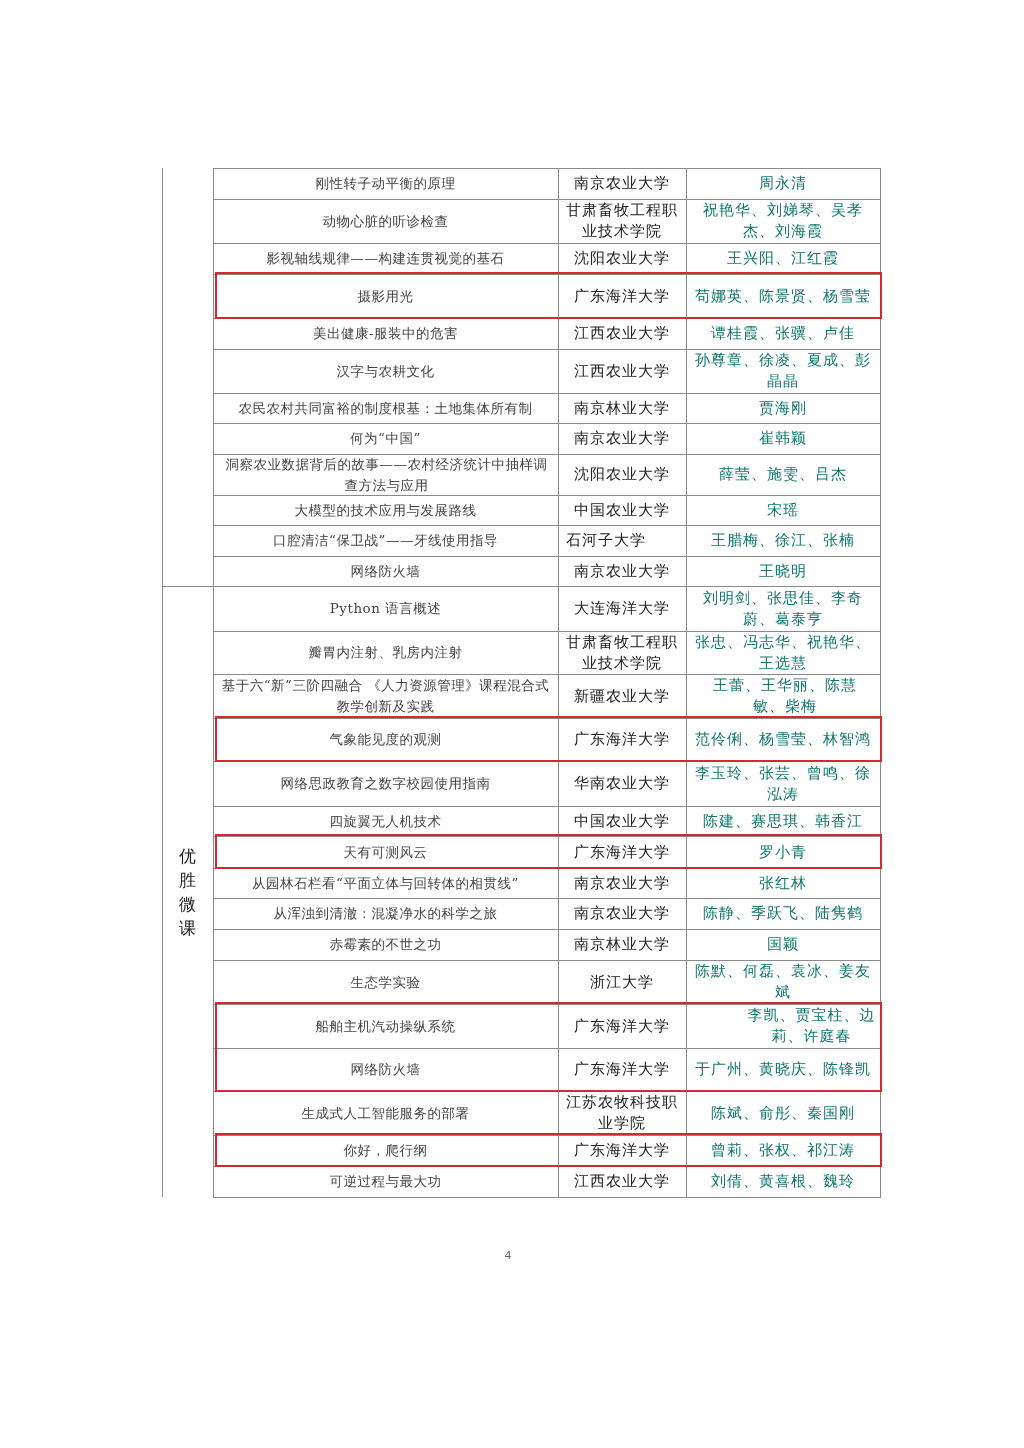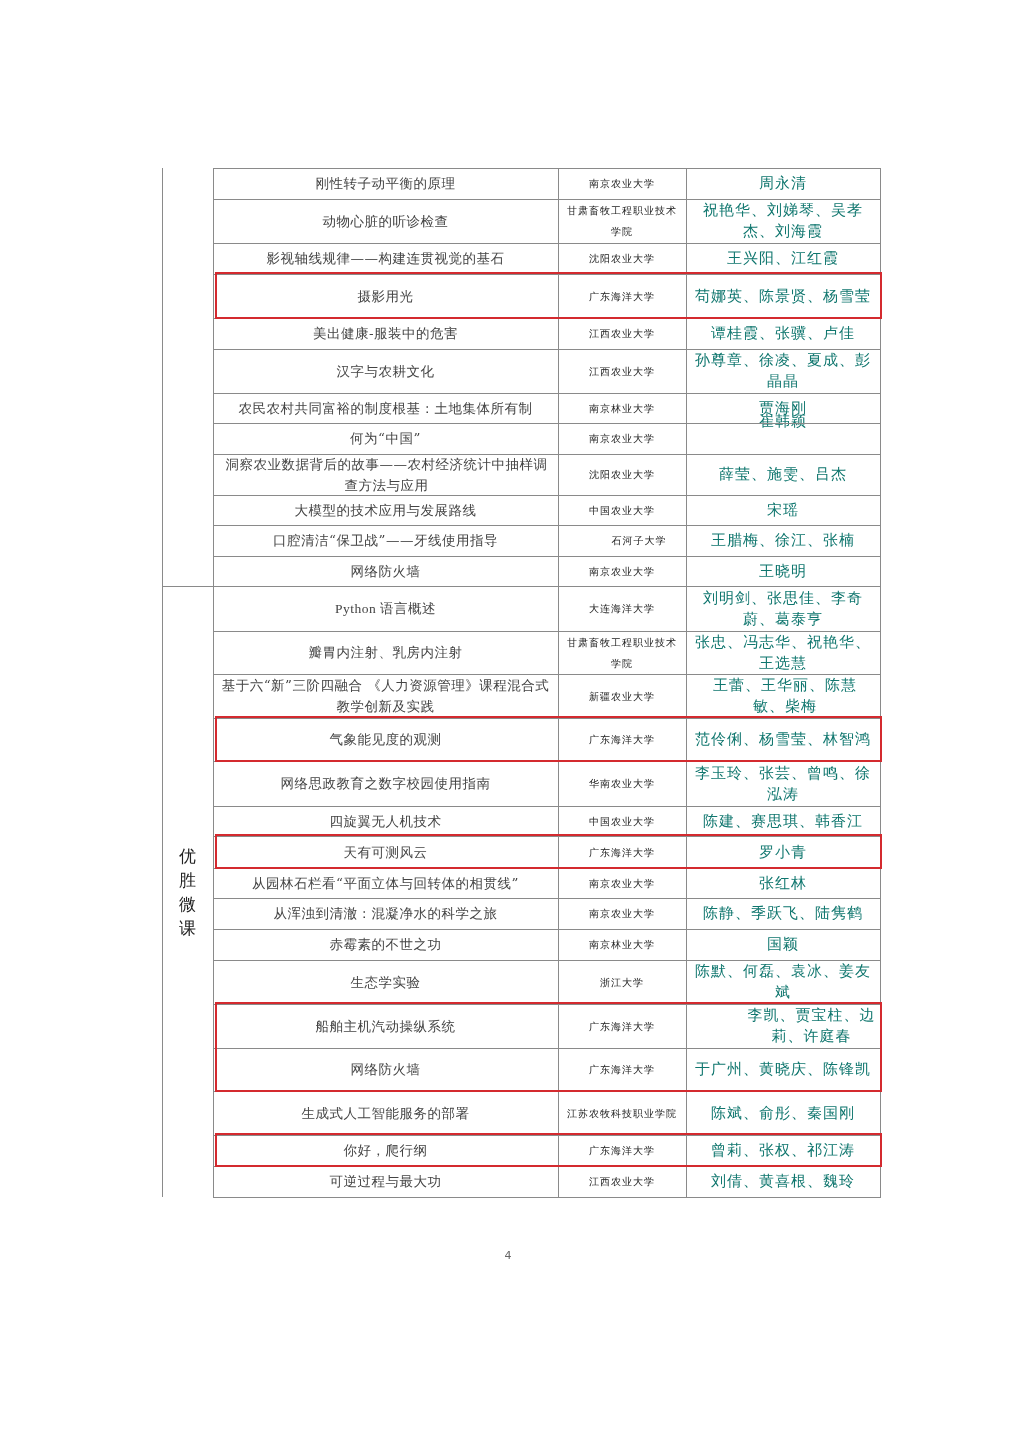--- a/index.html
+++ b/index.html
@@ -10,21 +10,21 @@
       color: #333;
     }
     .page { position: absolute; left: 0; top: 0; width: 1024px; height: 1448px; }
     .vline { position: absolute; background: #8a8a8a; width: 1px; }
     .hline { position: absolute; background: #8a8a8a; height: 1px; }
     .cell {
       position: absolute; display: flex; align-items: center; justify-content: center;
       text-align: center; box-sizing: border-box; line-height: 21px;
     }
     .c-title { font-size: 13.5px; color: #444; letter-spacing: 0.5px; padding: 0 6px; }
-    .c-school { font-size: 10px; color: #222; letter-spacing: 1px; padding: 0 4px; }
+    .c-school { font-size: 15px; color: #222; letter-spacing: 1px; padding: 0 4px; }
     .c-authors { font-size: 15px; color: #0f766e; letter-spacing: 1px; padding: 0 8px; }
     .category {
       position: absolute; left: 162px; width: 51px; display: flex; flex-direction: column;
       align-items: center; justify-content: center; font-size: 17px; color: #222; line-height: 24px;
     }
     .hl { position: absolute; border: 2.5px solid #d42a2f; box-sizing: border-box; pointer-events: none; }
     .pnum { position: absolute; left: 0; width: 1016px; top: 1249px; text-align: center;
       font-size: 11px; color: #666; font-family: "DejaVu Sans", sans-serif; }
   </style>
 </head>
@@ -63,44 +63,44 @@
       <div class="cell c-authors" style="left: 686px; top: 349px; width: 194px; height: 44px;">孙尊章、徐凌、夏成、彭晶晶</div>
       <div class="hline" style="left: 213px; top: 349px; width: 668px;"></div>
       <div class="row" style="position: absolute; left: 213px; top: 393px; width: 667px; height: 30px;"></div>
       <div class="cell c-title" style="left: 213px; top: 393px; width: 345px; height: 30px;">农民农村共同富裕的制度根基：土地集体所有制</div>
       <div class="cell c-school" style="left: 558px; top: 393px; width: 128px; height: 30px;">南京林业大学</div>
       <div class="cell c-authors" style="left: 686px; top: 393px; width: 194px; height: 30px;">贾海刚</div>
       <div class="hline" style="left: 213px; top: 393px; width: 668px;"></div>
       <div class="row" style="position: absolute; left: 213px; top: 423px; width: 667px; height: 31px;"></div>
       <div class="cell c-title" style="left: 213px; top: 423px; width: 345px; height: 31px;">何为“中国”</div>
       <div class="cell c-school" style="left: 558px; top: 423px; width: 128px; height: 31px;">南京农业大学</div>
-      <div class="cell c-authors" style="left: 686px; top: 406px; width: 194px; height: 31px;">崔韩颖</div>
+      <div class="cell c-authors" style="left: 686px; top: 423px; width: 194px; height: 31px;">崔韩颖</div>
       <div class="hline" style="left: 213px; top: 423px; width: 668px;"></div>
       <div class="row" style="position: absolute; left: 213px; top: 454px; width: 667px; height: 41px;"></div>
       <div class="cell c-title" style="left: 213px; top: 454px; width: 345px; height: 41px; padding-left: 8px;">洞察农业数据背后的故事——农村经济统计中抽样调查方法与应用</div>
       <div class="cell c-school" style="left: 558px; top: 454px; width: 128px; height: 41px;">沈阳农业大学</div>
       <div class="cell c-authors" style="left: 686px; top: 454px; width: 194px; height: 41px;">薛莹、施雯、吕杰</div>
       <div class="hline" style="left: 213px; top: 454px; width: 668px;"></div>
       <div class="row" style="position: absolute; left: 213px; top: 495px; width: 667px; height: 30px;"></div>
       <div class="cell c-title" style="left: 213px; top: 495px; width: 345px; height: 30px;">大模型的技术应用与发展路线</div>
       <div class="cell c-school" style="left: 558px; top: 495px; width: 128px; height: 30px;">中国农业大学</div>
       <div class="cell c-authors" style="left: 686px; top: 495px; width: 194px; height: 30px;">宋瑶</div>
       <div class="hline" style="left: 213px; top: 495px; width: 668px;"></div>
       <div class="row" style="position: absolute; left: 213px; top: 525px; width: 667px; height: 31px;"></div>
       <div class="cell c-title" style="left: 213px; top: 525px; width: 345px; height: 31px;">口腔清洁“保卫战”——牙线使用指导</div>
-      <div class="cell c-school" style="left: 575px; top: 525px; width: 128px; height: 31px;">石河子大学</div>
+      <div class="cell c-school" style="left: 542px; top: 525px; width: 128px; height: 31px;">石河子大学</div>
       <div class="cell c-authors" style="left: 686px; top: 525px; width: 194px; height: 31px;">王腊梅、徐江、张楠</div>
       <div class="hline" style="left: 213px; top: 525px; width: 668px;"></div>
       <div class="row" style="position: absolute; left: 213px; top: 556px; width: 667px; height: 30px;"></div>
       <div class="cell c-title" style="left: 213px; top: 556px; width: 345px; height: 30px;">网络防火墙</div>
       <div class="cell c-school" style="left: 558px; top: 556px; width: 128px; height: 30px;">南京农业大学</div>
       <div class="cell c-authors" style="left: 686px; top: 556px; width: 194px; height: 30px;">王晓明</div>
       <div class="hline" style="left: 213px; top: 556px; width: 668px;"></div>
       <div class="row" style="position: absolute; left: 213px; top: 586px; width: 667px; height: 45px;"></div>
-      <div class="cell c-title" style="left: 213px; top: 586px; width: 345px; height: 45px; font-family: Liberation Serif, serif;">Python 语言概述</div>
+      <div class="cell c-title" style="left: 213px; top: 586px; width: 345px; height: 45px;">Python 语言概述</div>
       <div class="cell c-school" style="left: 558px; top: 586px; width: 128px; height: 45px;">大连海洋大学</div>
       <div class="cell c-authors" style="left: 686px; top: 586px; width: 194px; height: 45px;">刘明剑、张思佳、李奇蔚、葛泰亨</div>
       <div class="hline" style="left: 213px; top: 586px; width: 668px;"></div>
       <div class="row" style="position: absolute; left: 213px; top: 631px; width: 667px; height: 43px;"></div>
       <div class="cell c-title" style="left: 213px; top: 631px; width: 345px; height: 43px;">瓣胃内注射、乳房内注射</div>
       <div class="cell c-school" style="left: 558px; top: 631px; width: 128px; height: 43px;">甘肃畜牧工程职业技术学院</div>
       <div class="cell c-authors" style="left: 686px; top: 631px; width: 194px; height: 43px;">张忠、冯志华、祝艳华、王选慧</div>
       <div class="hline" style="left: 213px; top: 631px; width: 668px;"></div>
       <div class="row" style="position: absolute; left: 213px; top: 674px; width: 667px; height: 44px;"></div>
       <div class="cell c-title" style="left: 213px; top: 674px; width: 345px; height: 44px;">基于六“新”三阶四融合 《人力资源管理》课程混合式教学创新及实践</div>

